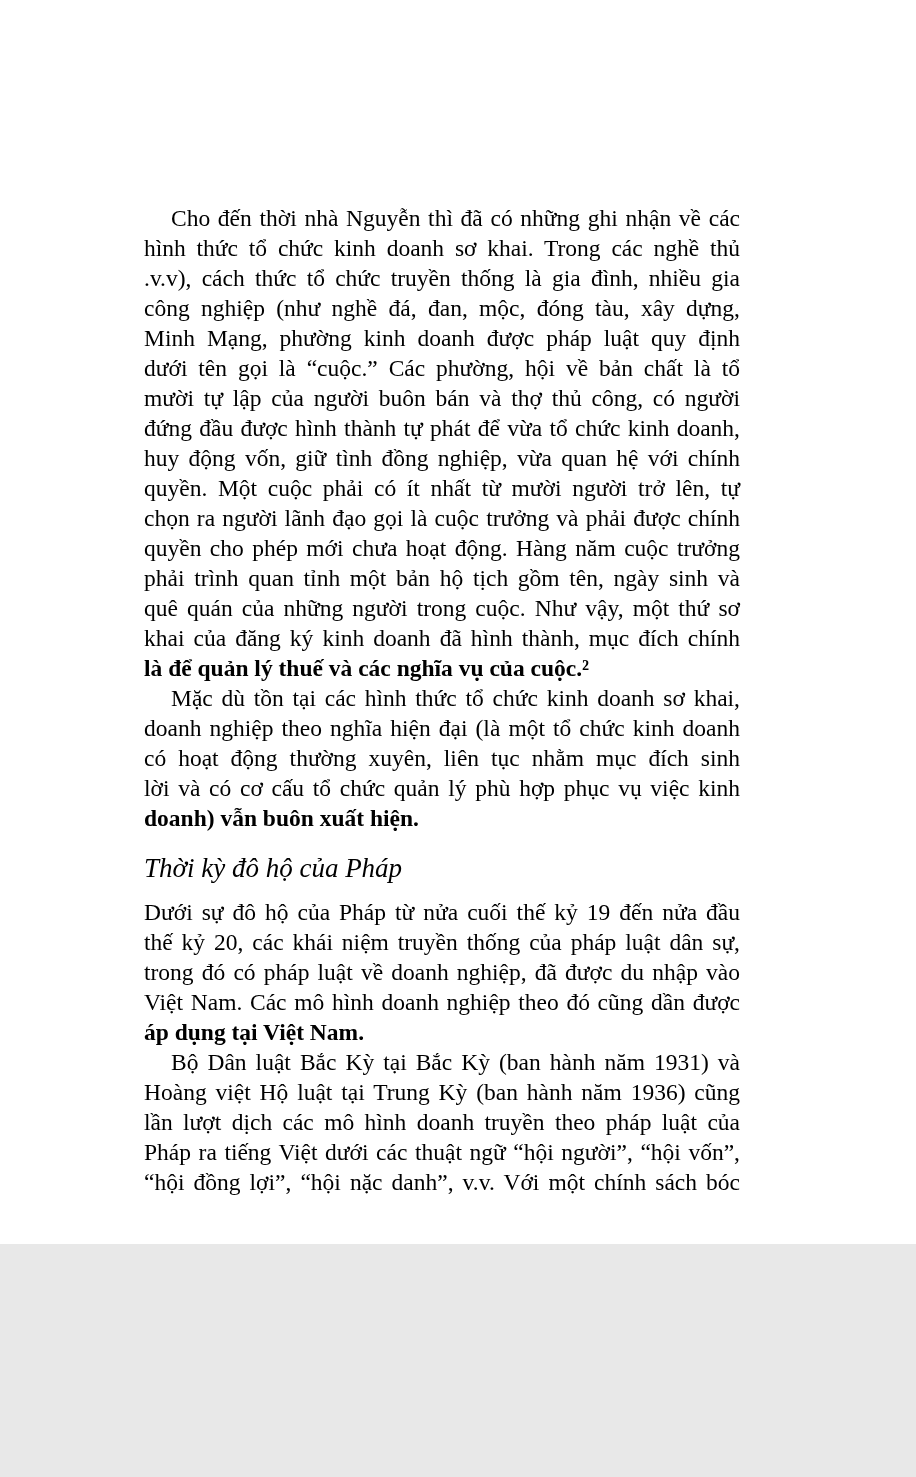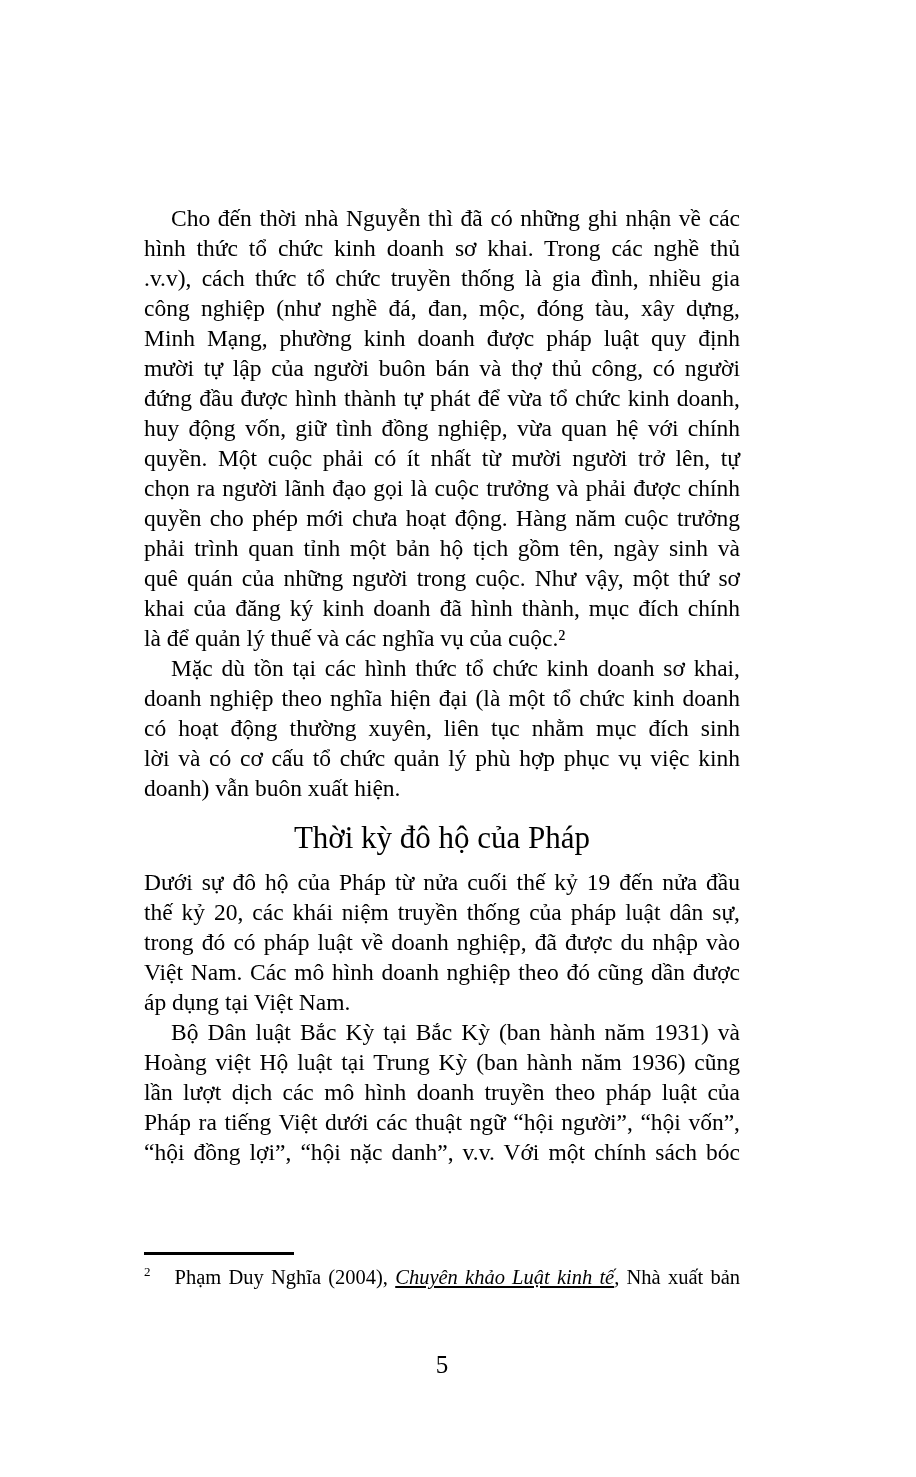--- a/index.html
+++ b/index.html
@@ -1,19 +1,19 @@
 <!DOCTYPE html>
 <html lang="vi"><head>
 <meta charset="utf-8">
 <style>
   html, body { margin: 0; padding: 0; background: #e8e8e8; }
   .page {
     position: relative;
     width: 916px;
-    height: 1477px;
+    height: 1244px;
     background: #ffffff;
     font-family: "Liberation Serif", "DejaVu Serif", serif;
     color: #000000;
     overflow: hidden;
   }
   .text-block {
     position: absolute;
     left: 144px;
     top: 203px;
     width: 596px;
@@ -22,28 +22,30 @@
     height: 30px;
     line-height: 30px;
     font-size: 23.5px;
     text-align: justify;
     text-align-last: justify;
     white-space: normal;
     overflow: visible;
   }
   .line-left {
     text-align-last: left;
+    font-weight: bold;
   }
   .indent { text-indent: 27px; }
   .heading {
     height: 30px;
     line-height: 30px;
-    font-size: 31px;
+    font-size: 27px;
+    font-style: italic;
     margin: 20px 0 14px 0;
-    text-align: center;
+    text-align: left;
   }
   .footnote-block {
     position: absolute;
     left: 144px;
     top: 1240px;
     width: 596px;
   }
   .footnote-rule {
     width: 150px;
     height: 0;
@@ -80,20 +82,21 @@
 <body>
 
 <div class="page">
 
   <div class="text-block" id="text-block">
       <div class="line indent">Cho đến thời nhà Nguyễn thì đã có những ghi nhận về các</div>
       <div class="line">hình thức tổ chức kinh doanh sơ khai. Trong các nghề thủ</div>
       <div class="line">.v.v), cách thức tổ chức truyền thống là gia đình, nhiều gia</div>
       <div class="line">công nghiệp (như nghề đá, đan, mộc, đóng tàu, xây dựng,</div>
       <div class="line">Minh Mạng, phường kinh doanh được pháp luật quy định</div>
+      <div class="line">dưới tên gọi là “cuộc.” Các phường, hội về bản chất là tổ</div>
       <div class="line">mười tự lập của người buôn bán và thợ thủ công, có người</div>
       <div class="line">đứng đầu được hình thành tự phát để vừa tổ chức kinh doanh,</div>
       <div class="line">huy động vốn, giữ tình đồng nghiệp, vừa quan hệ với chính</div>
       <div class="line">quyền. Một cuộc phải có ít nhất từ mười người trở lên, tự</div>
       <div class="line">chọn ra người lãnh đạo gọi là cuộc trưởng và phải được chính</div>
       <div class="line">quyền cho phép mới chưa hoạt động. Hàng năm cuộc trưởng</div>
       <div class="line">phải trình quan tỉnh một bản hộ tịch gồm tên, ngày sinh và</div>
       <div class="line">quê quán của những người trong cuộc. Như vậy, một thứ sơ</div>
       <div class="line">khai của đăng ký kinh doanh đã hình thành, mục đích chính</div>
       <div class="line line-left">là để quản lý thuế và các nghĩa vụ của cuộc.²</div>

